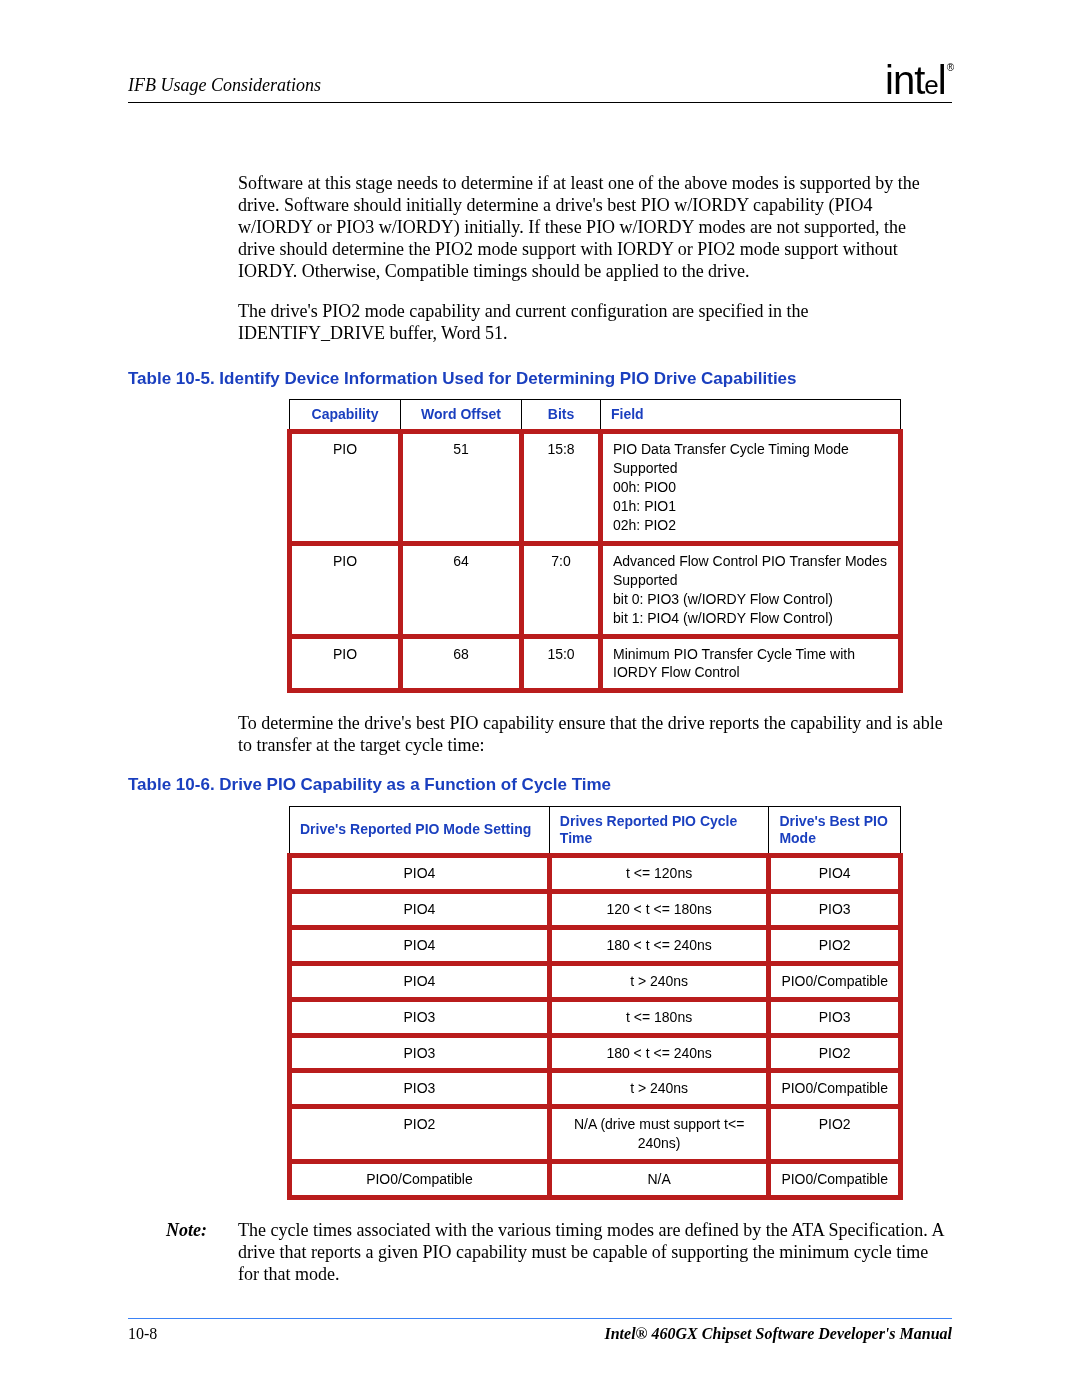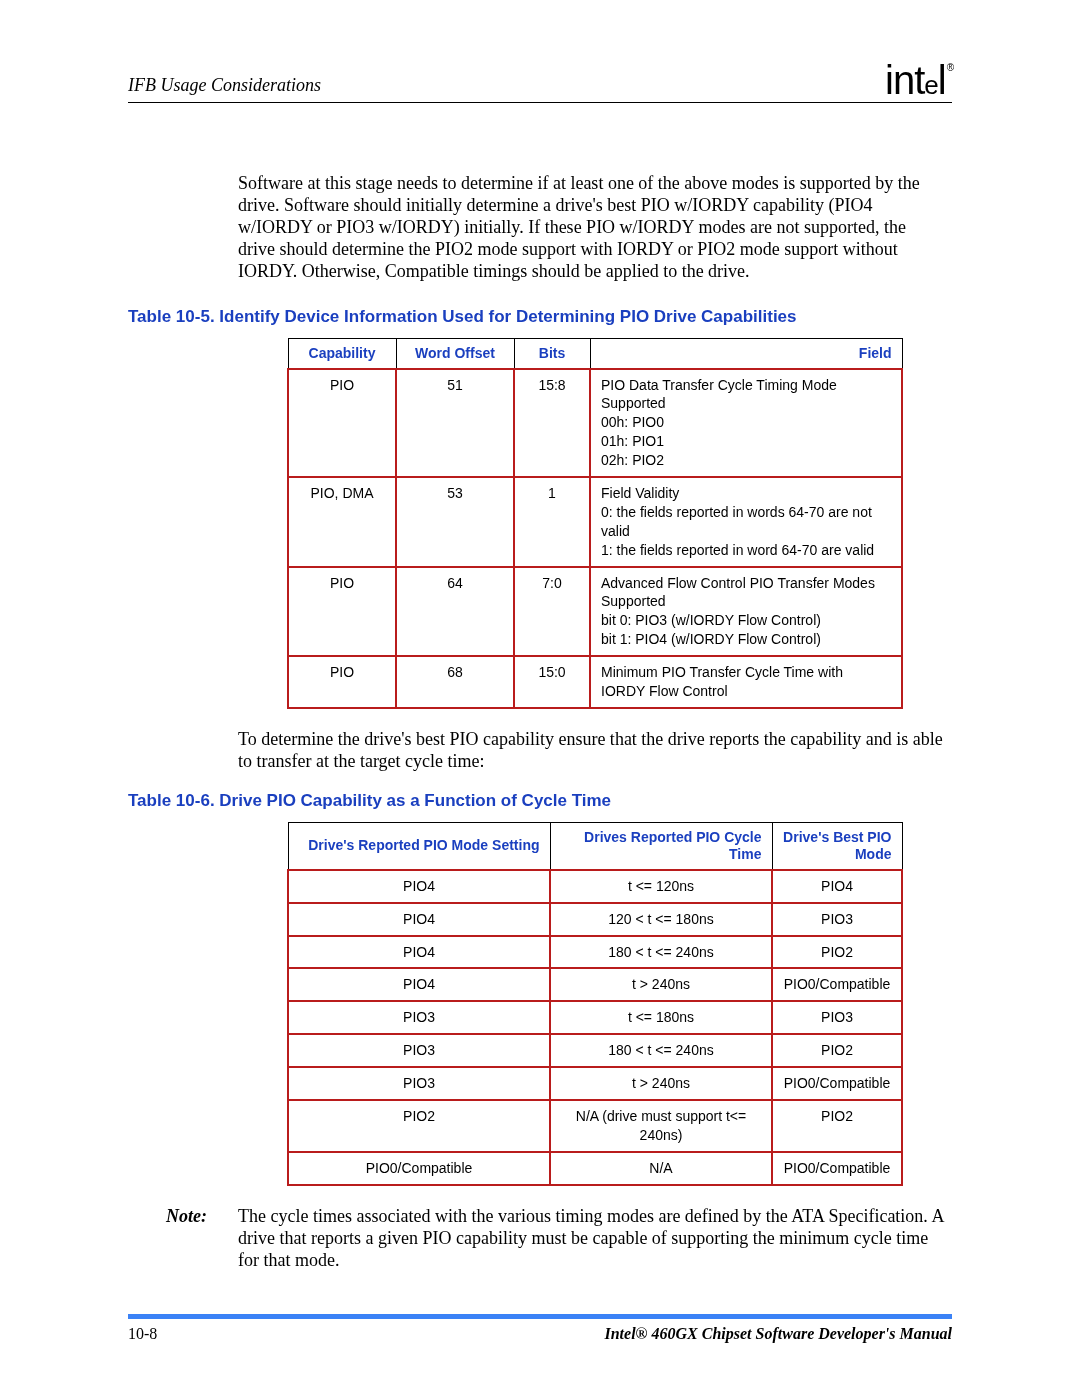--- a/index.html
+++ b/index.html
@@ -67,25 +67,25 @@
     font-family: Arial, Helvetica, sans-serif;
     font-size: 14px;
     border-collapse: collapse;
     margin: 0 auto 20px auto;
   }
   table.data th {
     color: #1a3fbf;
     font-weight: 700;
     border: 1px solid #000;
     padding: 6px 10px;
-    text-align: right;
+    text-align: left;
     vertical-align: middle;
   }
   table.data td {
-    border: 2px solid #b91c1c;
+    border: 5px solid #b91c1c;
     padding: 6px 10px;
     vertical-align: top;
     line-height: 1.35;
   }
   .t1 { width: 616px; margin-left: 0px; }
   .t1 td.c1, .t1 th.c1 { width: 86px; text-align: center; }
   .t1 td.c2, .t1 th.c2 { width: 96px; text-align: center; }
   .t1 td.c3, .t1 th.c3 { width: 54px; text-align: center; }
   .t1 td.c4 { text-align: left; }
   .t2 { width: 616px; margin-left: 0px; }
@@ -107,21 +107,21 @@
   }
   .note-text {
     font-size: 18px;
     line-height: 1.22;
   }
   .footer {
     position: absolute;
     bottom: 54px;
     left: 128px;
     right: 128px;
-    border-top: 5px solid #3b82f6;
+    border-top: 1px solid #3b82f6;
     padding-top: 6px;
     display: flex;
     justify-content: space-between;
     font-size: 16px;
   }
   .footer .right {
     font-style: italic;
     font-weight: bold;
   }
 </style>
@@ -131,46 +131,41 @@
 <div class="page">
 
   <div class="running-header">IFB Usage Considerations</div>
   <div class="logo">
     <span>int</span><span class="sub">e</span><span>l</span><span class="reg">®</span>
   </div>
   <div class="rule"></div>
 
   <div class="body">
     <p class="para">Software at this stage needs to determine if at least one of the above modes is supported by the drive. Software should initially determine a drive's best PIO w/IORDY capability (PIO4 w/IORDY or PIO3 w/IORDY) initially. If these PIO w/IORDY modes are not supported, the drive should determine the PIO2 mode support with IORDY or PIO2 mode support without IORDY. Otherwise, Compatible timings should be applied to the drive.</p>
+    <p class="para">The drive's PIO2 mode capability and current configuration are specified in the IDENTIFY_DRIVE buffer, Word 51.</p>
 
     <div class="caption" style="margin-left:-110px;margin-top:24px;">Table 10-5. Identify Device Information Used for Determining PIO Drive Capabilities</div>
 
     <table class="data t1">
       <thead>
         <tr>
           <th class="c1">Capability</th>
           <th class="c2">Word Offset</th>
           <th class="c3">Bits</th>
           <th class="c4">Field</th>
         </tr>
       </thead>
       <tbody id="t1body">
           <tr>
             <td class="c1">PIO</td>
             <td class="c2">51</td>
             <td class="c3">15:8</td>
             <td class="c4">PIO Data Transfer Cycle Timing Mode Supported<br>00h: PIO0<br>01h: PIO1<br>02h: PIO2</td>
           </tr>
           <tr>
-            <td class="c1">PIO, DMA</td>
-            <td class="c2">53</td>
-            <td class="c3">1</td>
-            <td class="c4">Field Validity<br>0: the fields reported in words 64-70 are not valid<br>1: the fields reported in word 64-70 are valid</td>
-          </tr>
-          <tr>
             <td class="c1">PIO</td>
             <td class="c2">64</td>
             <td class="c3">7:0</td>
             <td class="c4">Advanced Flow Control PIO Transfer Modes Supported<br>bit 0: PIO3 (w/IORDY Flow Control)<br>bit 1: PIO4 (w/IORDY Flow Control)</td>
           </tr>
           <tr>
             <td class="c1">PIO</td>
             <td class="c2">68</td>
             <td class="c3">15:0</td>
             <td class="c4">Minimum PIO Transfer Cycle Time with IORDY Flow Control</td>

